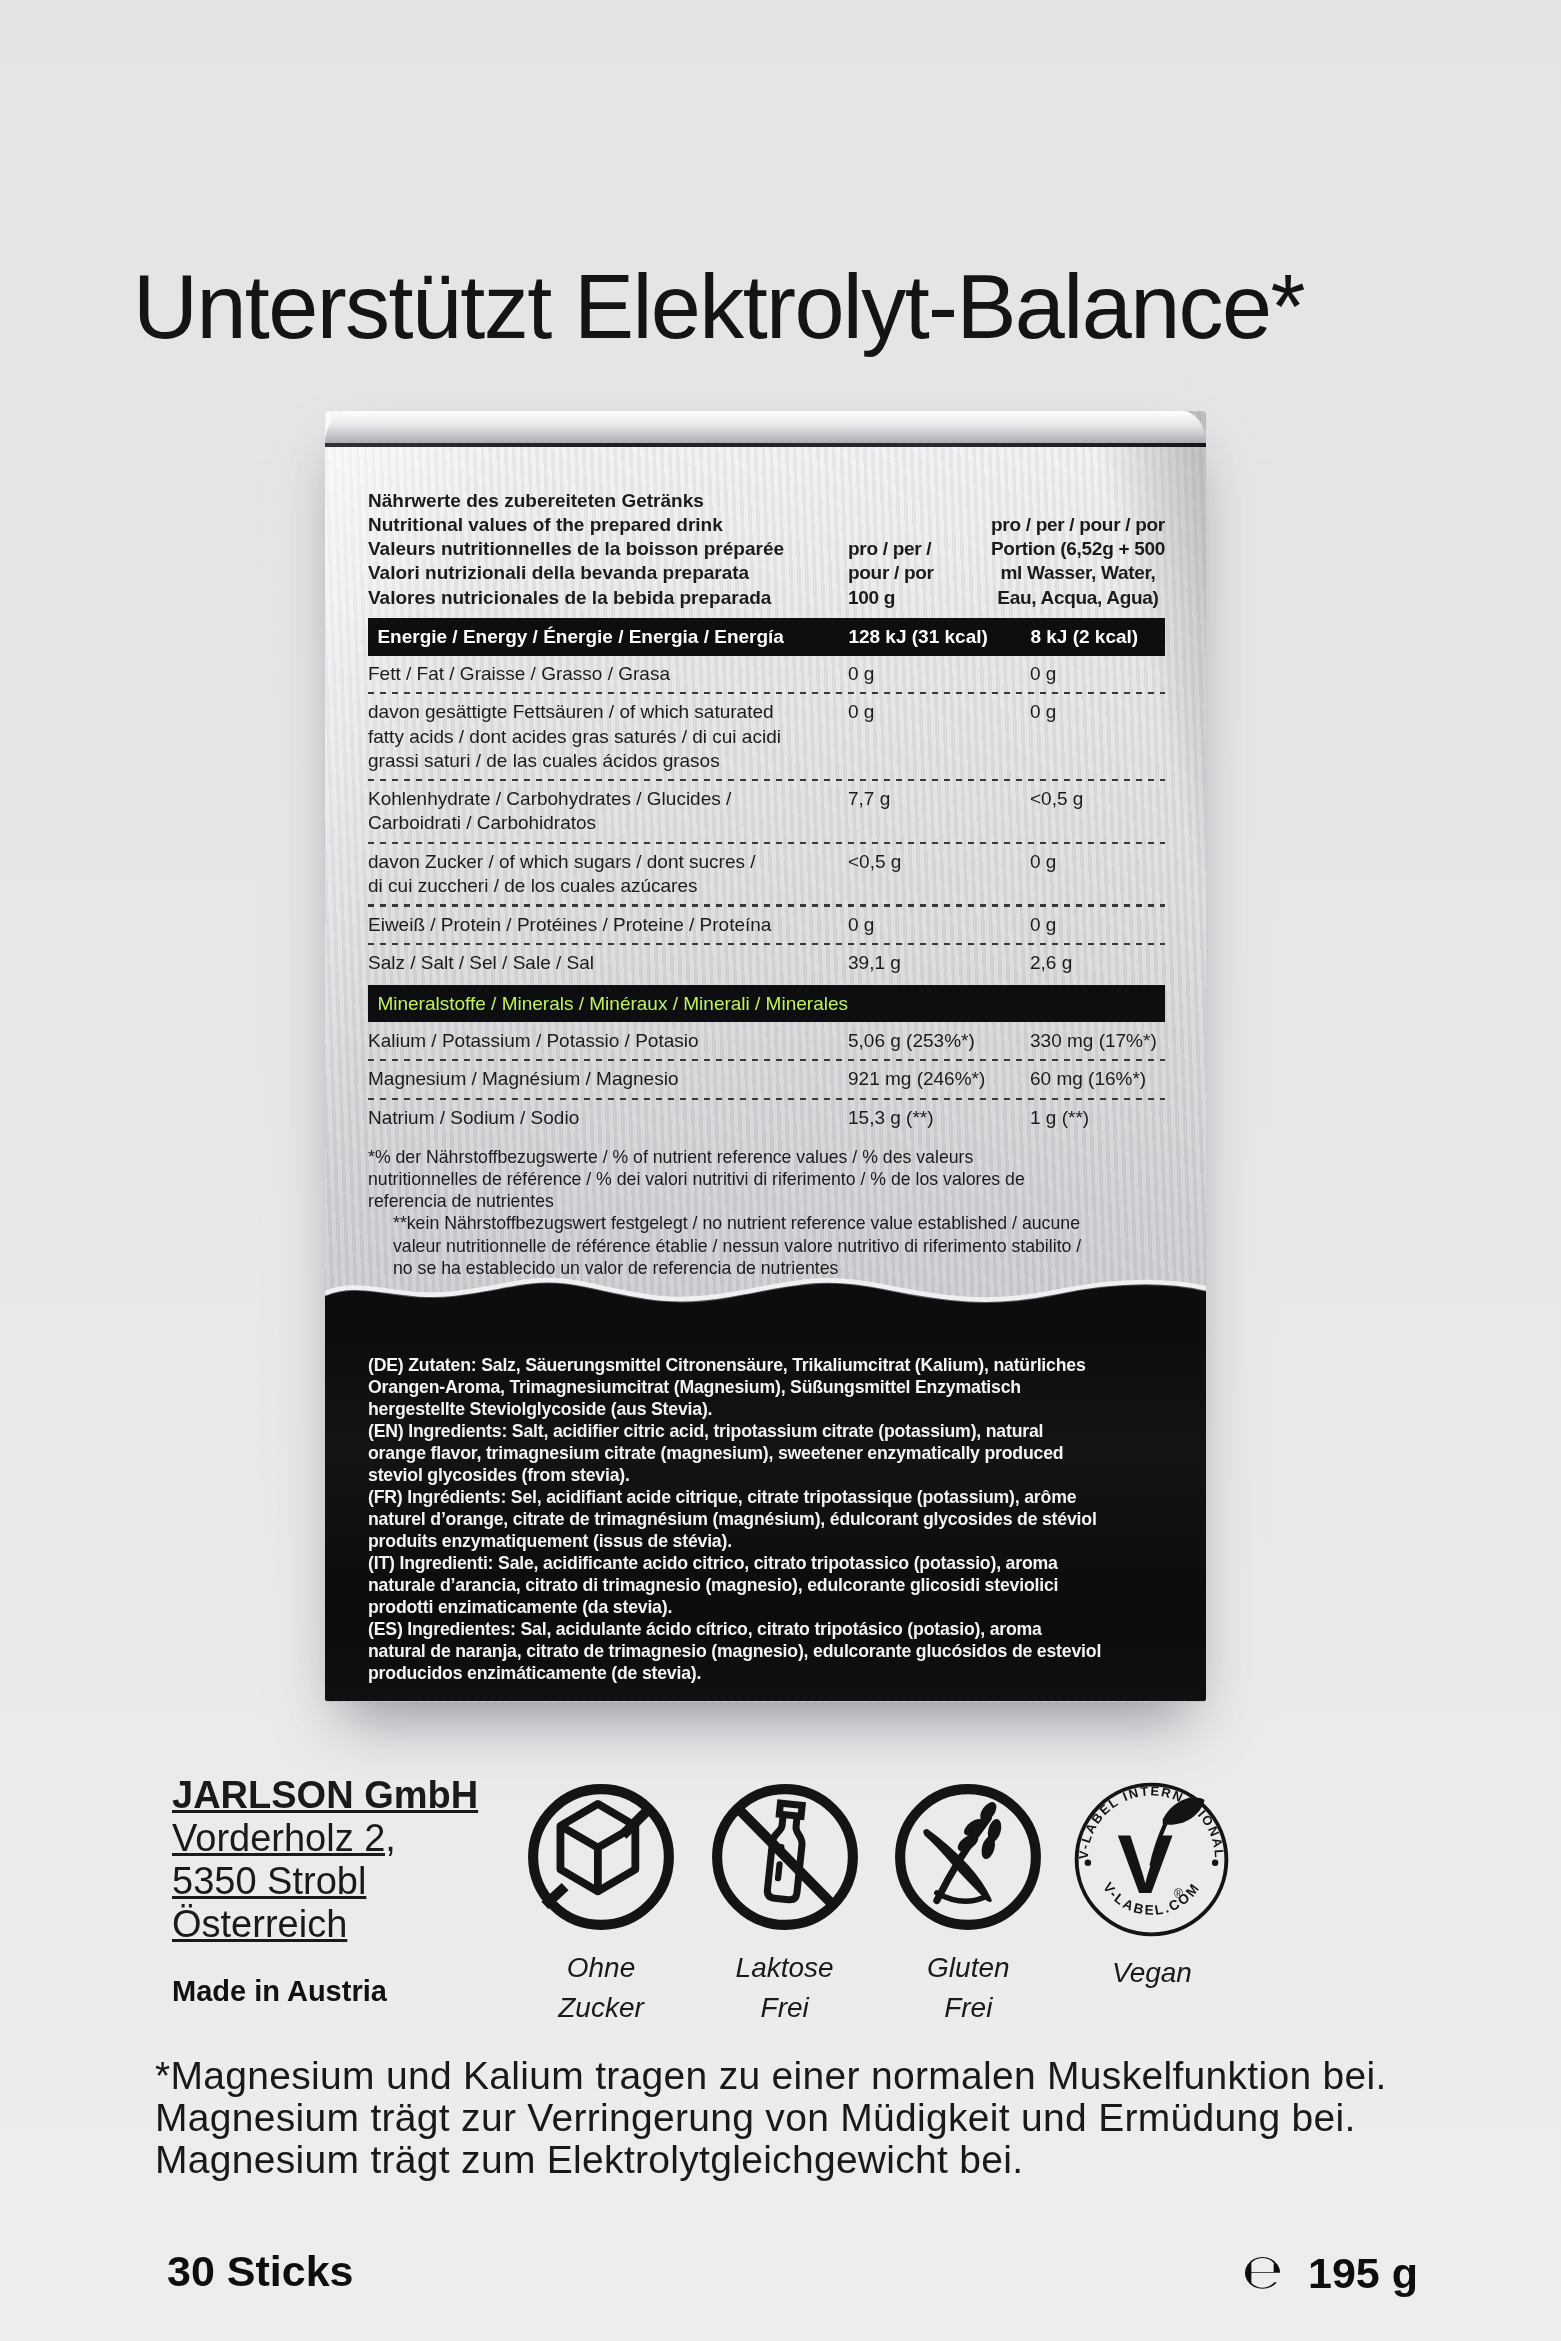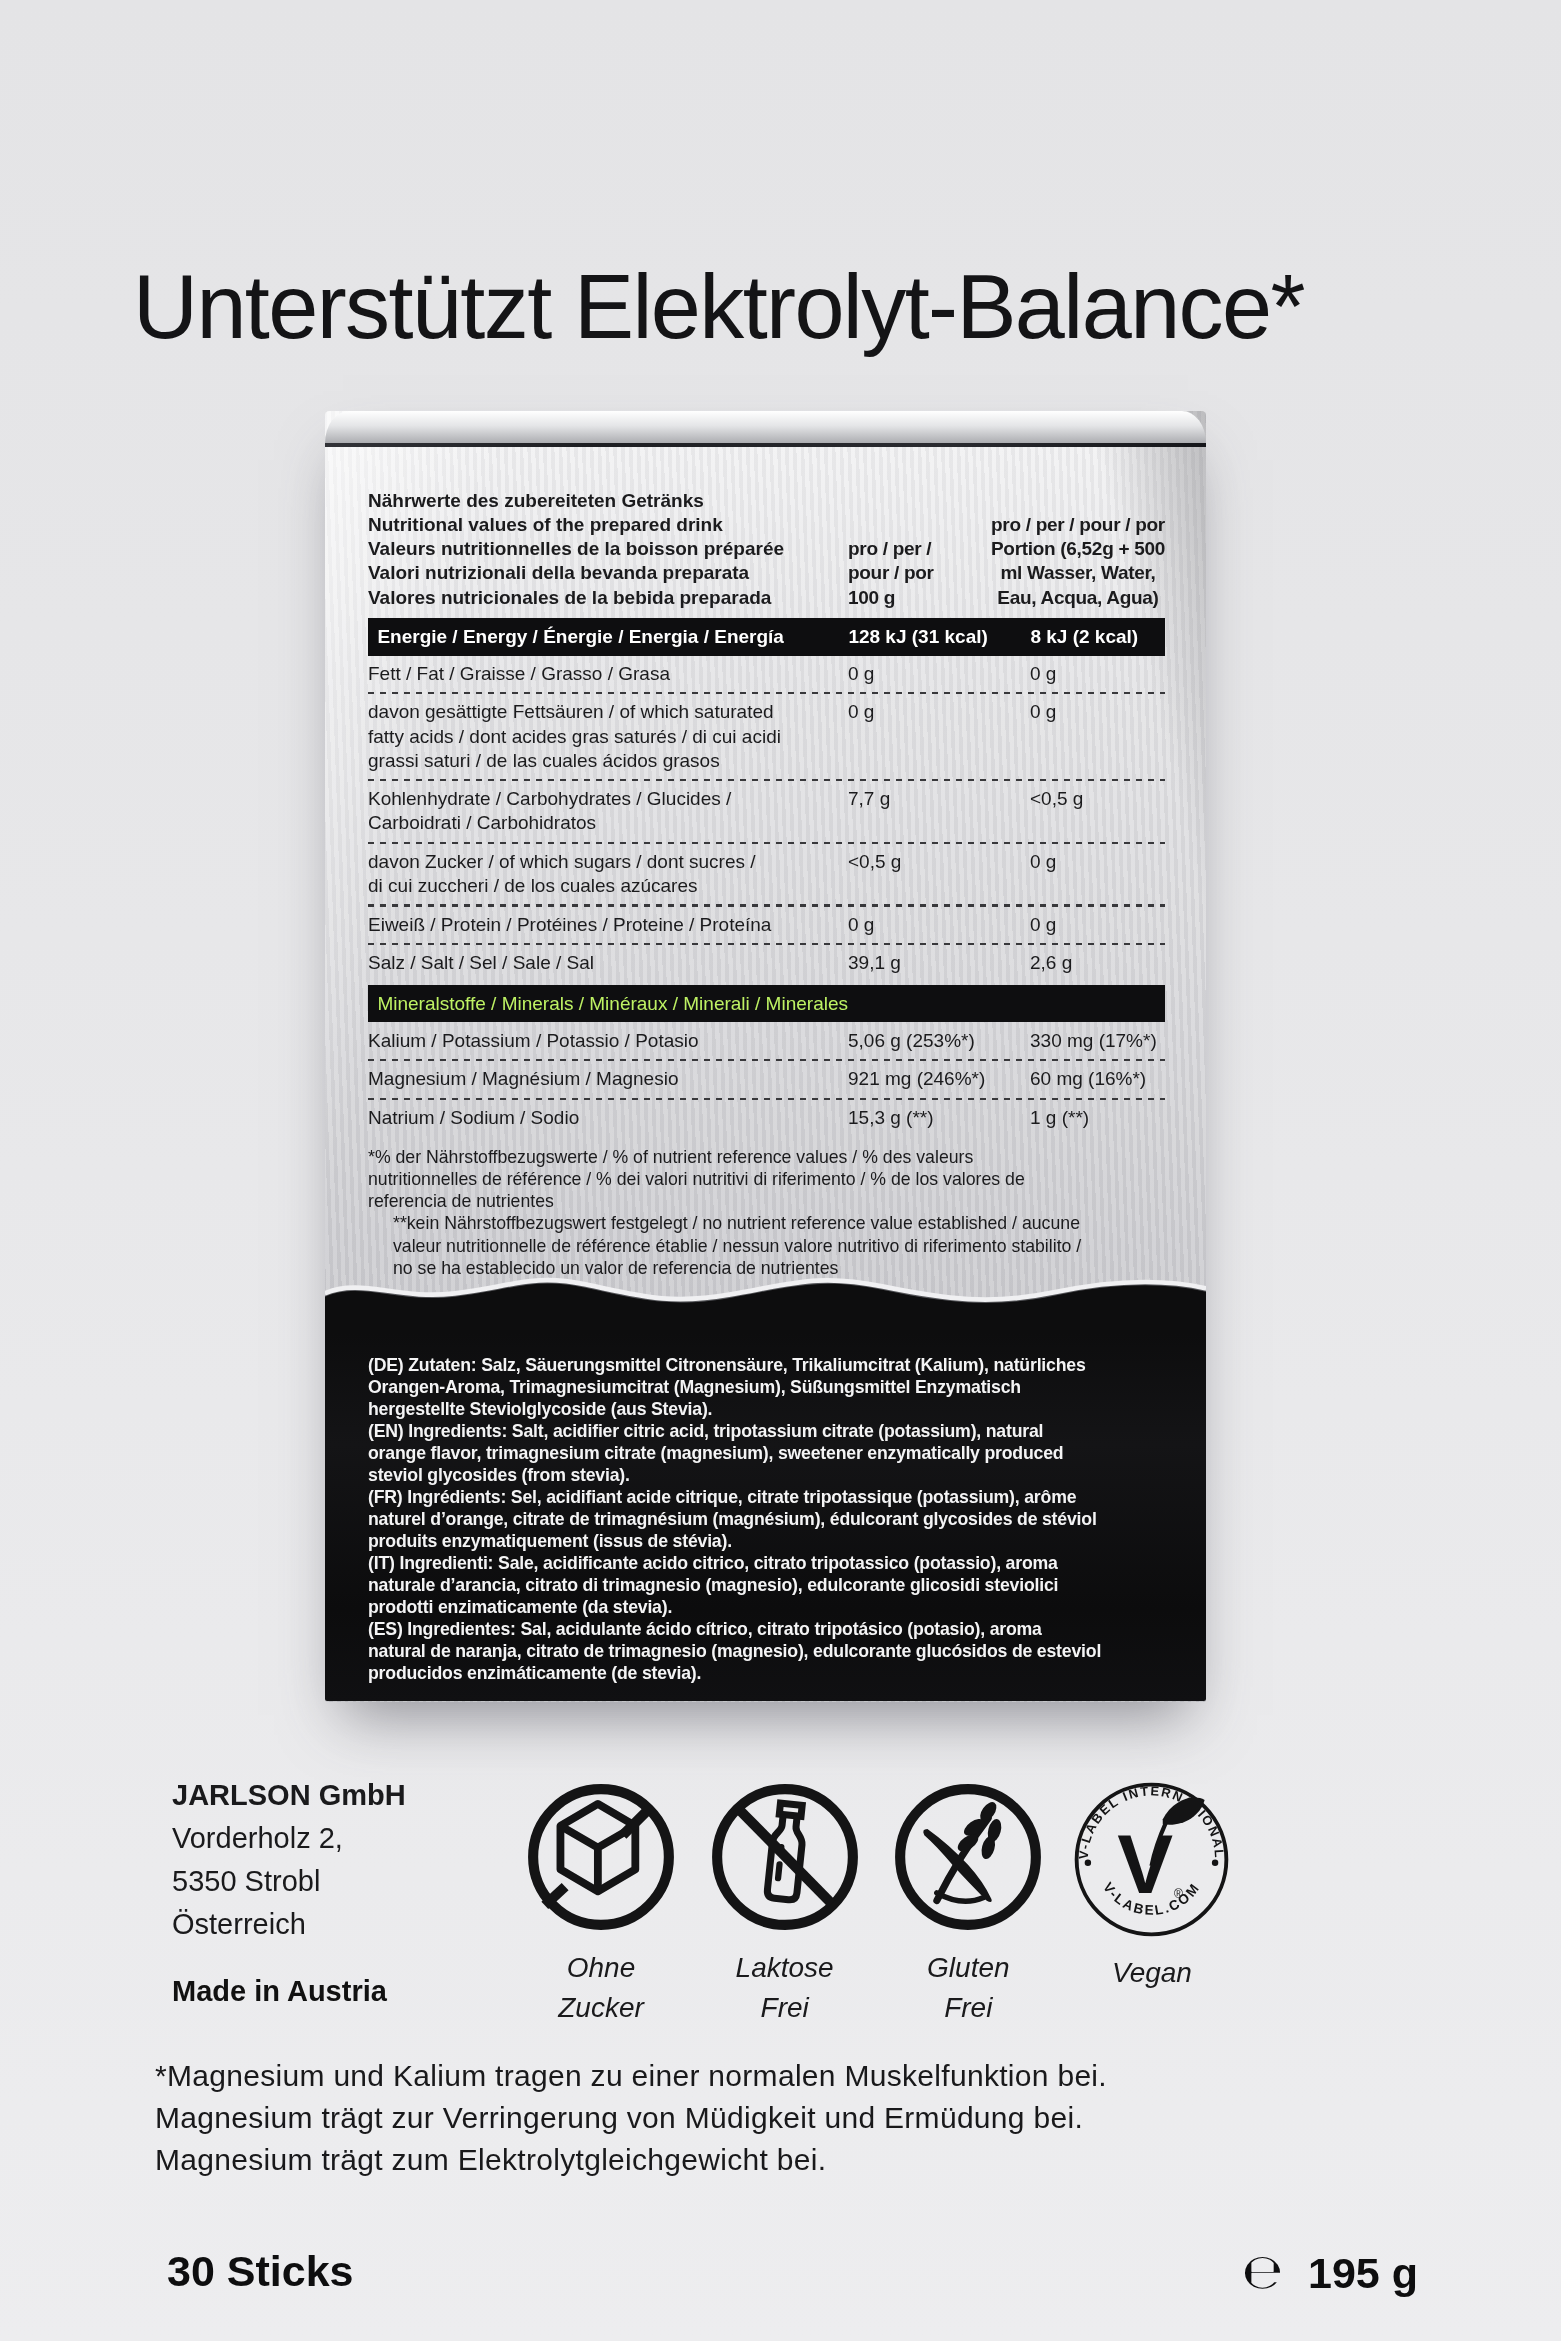--- a/index.html
+++ b/index.html
@@ -39,29 +39,29 @@
   .minbar{background:#0e0e10;color:#bef264;font-weight:400;margin-top:3.1px;padding:6.8px 0 6.8px 9.4px;}
   .fnotes{margin-top:9.4px;font-size:17.7px;line-height:1.26;white-space:pre-line;color:#1b1b1d;}
   .wave{position:absolute;left:0;top:837px;width:100%;height:87px;}
   .blacksec{position:absolute;left:0;top:922px;width:100%;height:368px;box-sizing:border-box;
     background:linear-gradient(180deg,#0d0d0e 0%,#141416 30%,#0c0c0d 75%,#101012 100%);
     border-radius:0 0 2.1px 2.1px;padding:21px 31px 0 43px;}
   .ing{margin:0;color:#f4f4f5;font-size:17.7px;line-height:22px;letter-spacing:-0.2px;}
   .ing strong{font-weight:700;}
   .ing .t{white-space:pre-line;font-weight:bold;}
   
-  .company{position:absolute;left:172px;top:1774px;font-size:29px;line-height:43px;color:#1a1a1c;}
+  .company{position:absolute;left:172px;top:1774px;font-size:38px;line-height:43px;color:#1a1a1c;text-decoration:underline;}
   .company .nm{font-weight:700;}
   .company .ad{white-space:pre-line;font-weight:400;}
   .madein{position:absolute;left:172px;top:1975px;font-size:29px;font-weight:700;color:#111;}
   .badges{position:absolute;left:515px;top:1779px;width:723px;display:flex;justify-content:space-between;}
   .badge{width:172px;display:flex;flex-direction:column;align-items:center;}
   .badge svg{display:block;}
   .blabel{margin-top:12.5px;font-size:28px;line-height:40px;text-align:center;white-space:pre-line;color:#1a1a1c;font-style:italic;}
-  .claims{position:absolute;left:155px;top:2055px;font-size:30px;line-height:42px;letter-spacing:0.3px;white-space:pre-line;color:#19191b;}
+  .claims{position:absolute;left:155px;top:2055px;font-size:39px;line-height:42px;letter-spacing:0.3px;white-space:pre-line;color:#19191b;}
   .packrow-left{position:absolute;left:167px;top:2247px;font-size:43px;font-weight:700;color:#0e0e0f;}
   .packrow-right{position:absolute;right:143px;top:2243px;display:flex;align-items:baseline;gap:25px;}
   .esign{font-family:"DejaVu Sans",sans-serif;font-size:48px;font-weight:400;color:#0e0e0f;}
   .weight{font-size:43px;font-weight:700;color:#0e0e0f;}
   .icon-stroke{fill:none;stroke:#141415;}
 </style>
 </head>
 <body>
 
 <div class="page">

